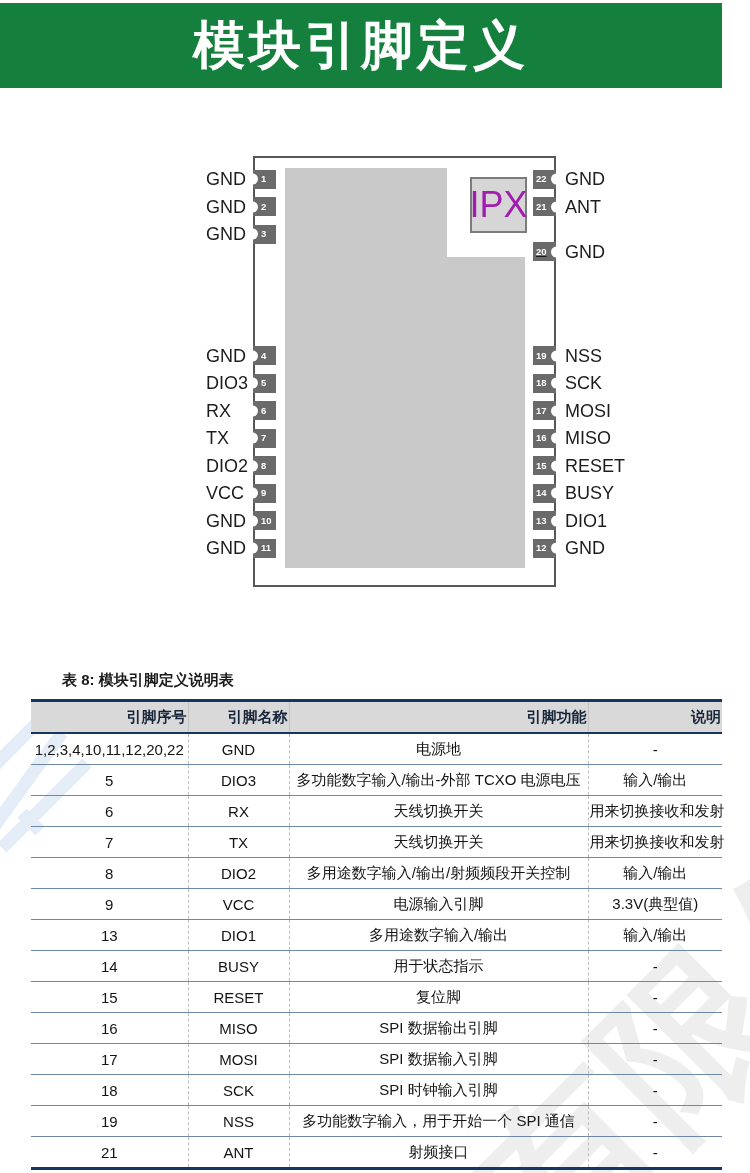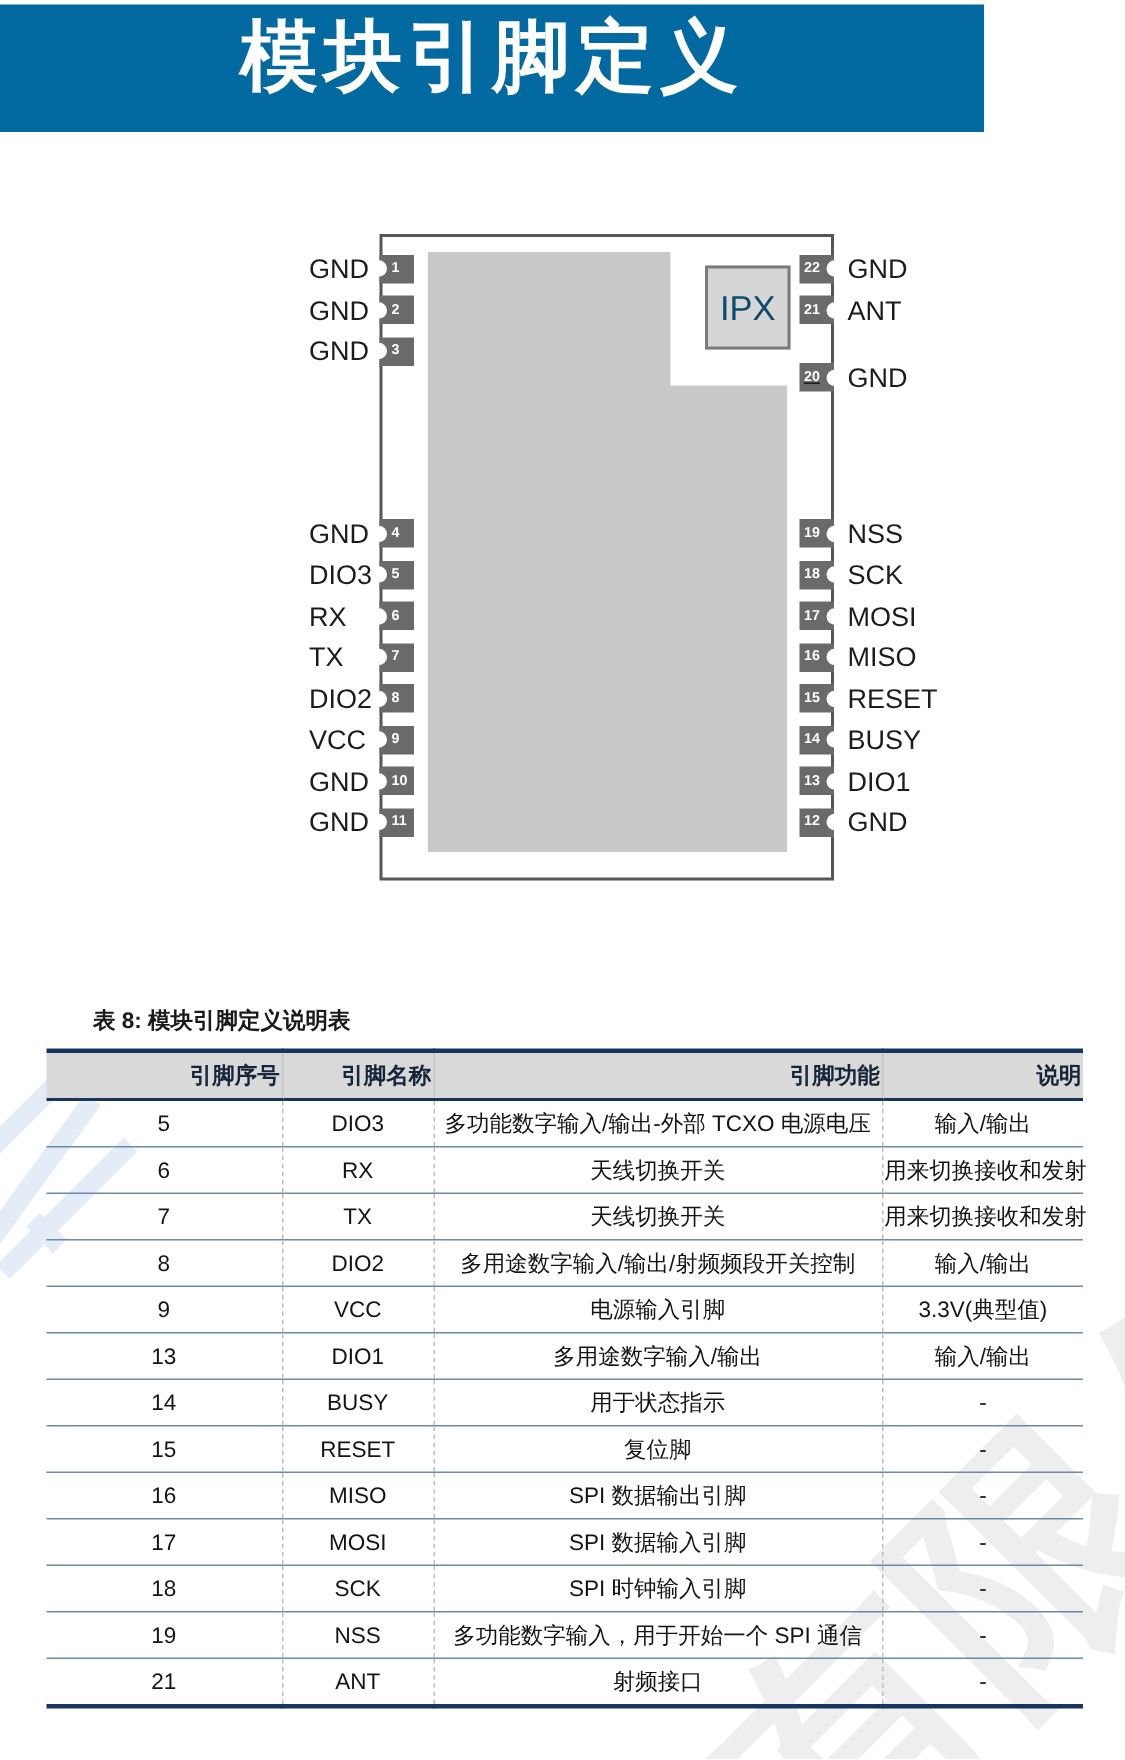--- a/index.html
+++ b/index.html
@@ -3,41 +3,41 @@
 <meta charset="utf-8">
 <style>
   html,body{margin:0;padding:0;background:#fff;}
   .page{
     position:relative;width:750px;height:1173px;margin:0 auto;
     background:#ffffff;overflow:hidden;
     font-family:"Liberation Sans", sans-serif;color:#1a1a1a;
   }
   
   .banner{
-    position:absolute;left:0;top:3px;width:656px;height:85px;
-    background:#0369a1;display:flex;justify-content:center;
+    position:absolute;left:0;top:3px;width:722px;height:85px;
+    background:#15803d;display:flex;align-items:center;justify-content:center;
   }
   .banner h1{
     margin:0;color:#ffffff;font-size:52px;font-weight:bold;letter-spacing:4px;
   }
   
   .module{
     position:absolute;left:253px;top:156px;width:303px;height:431px;
     border:2px solid #575757;background:#ffffff;box-sizing:border-box;
   }
   .pcb-body{
     position:absolute;left:30px;top:10px;width:240px;height:400px;
     background:#c9c9c9;
     clip-path:polygon(0 0,162px 0,162px 89px,240px 89px,240px 400px,0 400px);
   }
   .ipx{
     position:absolute;left:215px;top:19px;width:57px;height:56px;
     background:#d6d6d6;border:2px solid #7b7b7b;box-sizing:border-box;
     display:flex;align-items:center;justify-content:center;
-    font-size:23px;font-weight:500;color:#0c4a6e;
+    font-size:36px;font-weight:500;color:#a21caf;
   }
   .pin-pad{
     position:absolute;width:23px;height:19px;background:#6a6a6a;
     display:flex;align-items:center;box-sizing:border-box;
   }
   .pin-pad.left{left:-2px;padding-left:8px;}
   .pin-pad.right{right:-2px;padding-left:3px;}
   .pin-notch{
     position:absolute;top:50%;width:11px;height:11px;border-radius:50%;
     background:#ffffff;transform:translateY(-50%);
@@ -238,20 +238,26 @@
     <thead>
         <tr id="table-head-row">
           <th>引脚序号</th>
           <th>引脚名称</th>
           <th>引脚功能</th>
           <th>说明</th>
         </tr>
       </thead>
     <tbody id="table-body">
         <tr>
+          <td>1,2,3,4,10,11,12,20,22</td>
+          <td>GND</td>
+          <td>电源地</td>
+          <td>-</td>
+        </tr>
+        <tr>
           <td>5</td>
           <td>DIO3</td>
           <td>多功能数字输入/输出-外部 TCXO 电源电压</td>
           <td>输入/输出</td>
         </tr>
         <tr>
           <td>6</td>
           <td>RX</td>
           <td>天线切换开关</td>
           <td>用来切换接收和发射</td>

